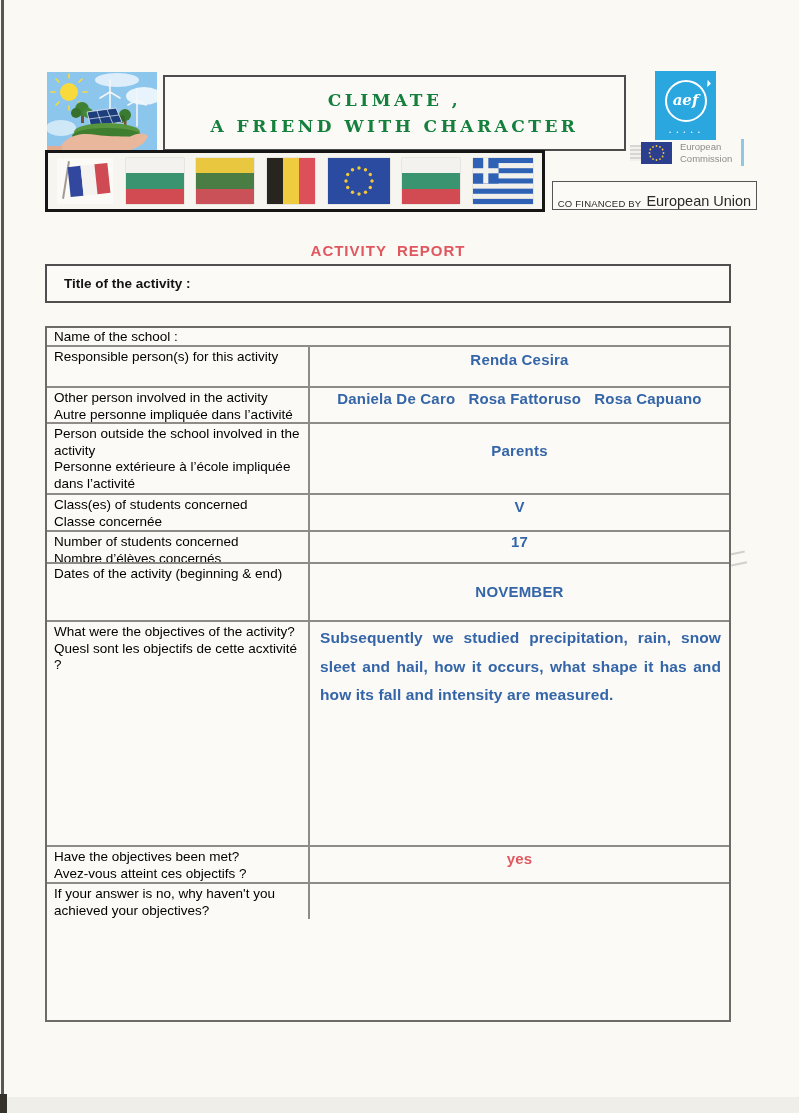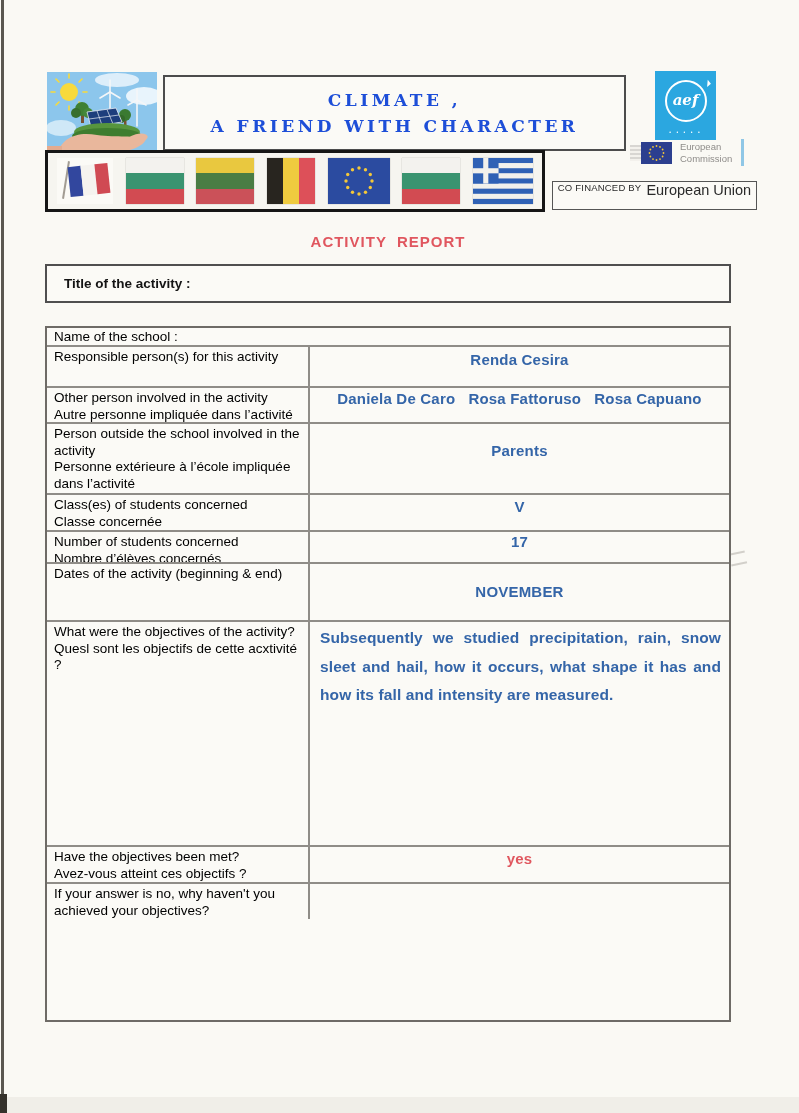--- a/index.html
+++ b/index.html
@@ -16,21 +16,21 @@
     border-top:2px solid #c9c6c0;border-bottom:2px solid #c9c6c0;transform:rotate(-12deg);opacity:.8;}
 
   
   .project-logo{position:absolute;left:47px;top:72px;}
   .title-box{
     position:absolute;left:163px;top:75px;width:459px;height:72px;
     border:2px solid #4c4c4c;background:#fbfaf6;
     display:flex;flex-direction:column;justify-content:center;align-items:center;gap:8px;
   }
   .title-line{
-    font-family:"DejaVu Serif",serif;font-weight:bold;color:#1d4ed8;
+    font-family:"DejaVu Serif",serif;font-weight:bold;color:#15803d;
     font-size:17px;letter-spacing:3.5px;line-height:18px;white-space:pre-wrap;
   }
   .aef-logo{position:absolute;left:655px;top:71px;width:61px;height:69px;background:var(--aef-blue);}
   .aef-circle{
     width:38px;height:38px;border:2.5px solid #fff;border-radius:50%;
     margin:9px auto 0;position:relative;text-align:center;
   }
   .aef-text{font-family:"DejaVu Serif",serif;font-style:italic;font-weight:bold;
     color:#fff;font-size:15px;line-height:36px;}
   .aef-arrow{position:absolute;right:-3px;top:-2px;width:0;height:0;
@@ -58,27 +58,27 @@
   .f-greece{width:60px;}
   .hband{flex:1;width:100%;}
   .vband{flex:1;height:100%;}
   .fr-pole{position:absolute;left:8px;top:3px;width:2px;height:38px;background:#a29c93;transform:rotate(9deg);}
   .fr-cloth{position:absolute;left:12px;top:7px;width:40px;height:30px;display:flex;transform:rotate(-6deg);}
   .fr-cloth i{flex:1;}
 
   .cofin-box{
     position:absolute;left:552px;top:181px;width:205px;height:29px;
     border:1.5px solid #555;background:#fbfaf6;box-sizing:border-box;
-    display:flex;align-items:flex-start;justify-content:center;gap:5px;white-space:nowrap;
+    display:flex;align-items:flex-end;justify-content:center;gap:5px;white-space:nowrap;
   }
   .cofin-prefix{font-size:9.5px;color:#2a2a2a;letter-spacing:.2px;}
   .cofin-org{font-size:14.5px;color:#2a2a2a;}
 
   .report-heading{
-    position:absolute;left:45px;top:233px;width:686px;text-align:center;
+    position:absolute;left:45px;top:242px;width:686px;text-align:center;
     font-size:15px;font-weight:bold;letter-spacing:1px;color:var(--red);white-space:pre-wrap;
   }
 
   .activity-title-box{
     position:absolute;left:45px;top:264px;width:686px;height:39px;
     border:2px solid #4f4f4f;box-sizing:border-box;background:#fbfaf6;
     display:flex;align-items:center;padding-left:17px;gap:7px;white-space:nowrap;text-align:center;
   }
   .atb-label{font-size:13.5px;font-weight:bold;color:#141414;}
   .atb-value{font-size:15.5px;font-weight:bold;color:var(--blue);letter-spacing:.2px;}

